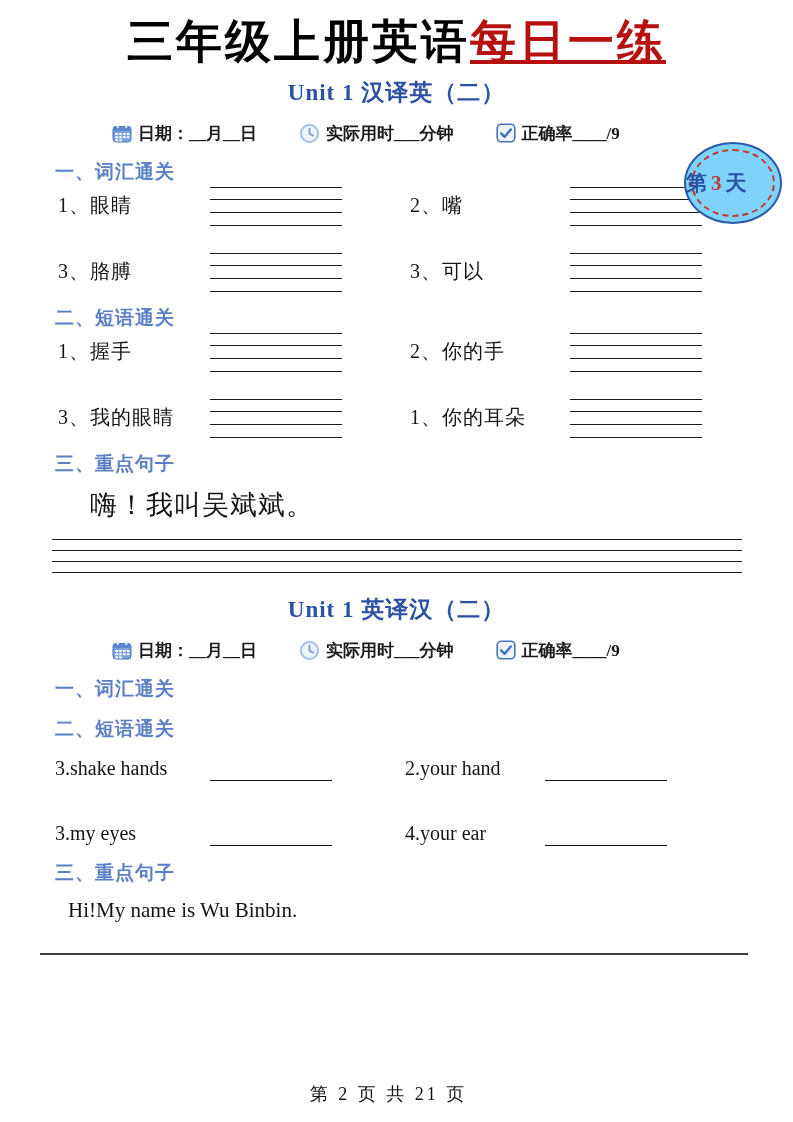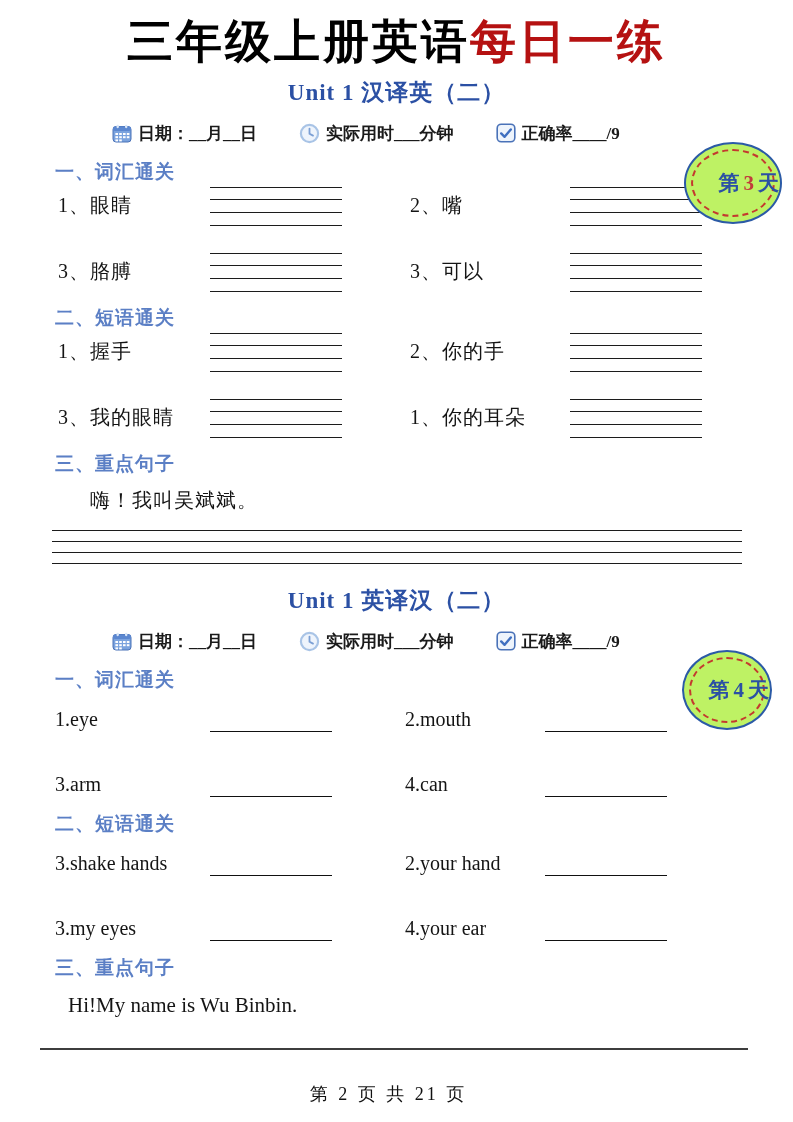--- a/index.html
+++ b/index.html
@@ -15,21 +15,21 @@
   
   .main-title{
     padding-top:16px;
     text-align:center;
     font-size:46px;
     font-weight:bold;
     letter-spacing:3px;
     line-height:1.15;
   }
   .main-title .t-black{color:#000000;}
-  .main-title .t-red{color:#b51111;}
+  .main-title .t-red{color:#b51111;text-decoration:underline;}
   .unit-heading{
     margin-top:8px;
     text-align:center;
     font-size:23px;
     font-weight:bold;
     color:#2b50a4;
     letter-spacing:1px;
   }
   
   .meta-row{
@@ -41,22 +41,22 @@
     color:#1a1a1a;
   }
   .meta-item{display:flex;align-items:center;gap:6px;margin-right:42px;}
   .meta-item svg{display:block;}
   
   .day-badge{
     position:absolute;
     width:94px;height:78px;
     border:2px solid #2b5aa6;
     border-radius:50%;
-    background:#bef264;
-    display:flex;align-items:center;justify-content:flex-end;
+    background:#7dd3fc;
+    display:flex;align-items:center;justify-content:flex-start;
     z-index:5;
   }
   .day-badge::before{
     content:"";
     position:absolute;inset:5px;
     border:2px dashed #c4392e;
     border-radius:50%;
   }
   .day-badge .badge-text{
     position:relative;
@@ -95,21 +95,21 @@
   .staff4 i:nth-child(2){top:12px;}
   .staff4 i:nth-child(3){top:25px;}
   .staff4 i:nth-child(4){top:38px;}
   .staff4.wide{width:690px;height:33px;margin:16px 0 0 52px;}
   .staff4.wide i:nth-child(2){top:11px;}
   .staff4.wide i:nth-child(3){top:22px;}
   .staff4.wide i:nth-child(4){top:33px;}
   
   .blank{display:inline-block;width:122px;height:24px;border-bottom:1.4px solid #111111;}
   
-  .sentence-cn{margin:10px 0 0 90px;font-size:20px;letter-spacing:1px;}
+  .sentence-cn{margin:10px 0 0 90px;font-size:27px;letter-spacing:1px;}
   .sentence-en{margin:12px 0 0 68px;font-size:21px;}
   .answer-line{margin:30px 0 0 40px;width:708px;height:0;border-bottom:2px solid #3d3d3d;}
   
   .footer{
     position:absolute;
     bottom:16px;left:0;right:16px;
     text-align:center;
     font-size:18px;
     letter-spacing:3px;
     color:#111111;
@@ -275,35 +275,22 @@
     </div>
     <div class="meta-item">
       <svg width="20" height="20" viewBox="0 0 20 20">
         <rect x="1.2" y="1.2" width="17.6" height="17.6" rx="4" fill="#eef4fc" stroke="#4a72b8" stroke-width="1.6"></rect>
         <path d="M5.2 10.4 L8.6 13.8 L14.8 6.4" fill="none" stroke="#3f6fc0" stroke-width="2.4" stroke-linecap="round" stroke-linejoin="round"></path>
       </svg>
       <span>正确率____/9</span>
     </div>
   </div>
 
-  <div class="day-badge badge-2">
-    <span class="badge-text"><span>第</span><span class="badge-num">4</span><span>天</span></span>
-  </div>
 
   <div class="part-heading">一、词汇通关</div>
-  <div class="grid4 en">
-    <span class="item-label">1.eye</span>
-    <span class="blank"></span>
-    <span class="item-label">2.mouth</span>
-    <span class="blank"></span>
-    <span class="item-label">3.arm</span>
-    <span class="blank"></span>
-    <span class="item-label">4.can</span>
-    <span class="blank"></span>
-  </div>
 
   <div class="part-heading">二、短语通关</div>
   <div class="grid4 en">
     <span class="item-label">3.shake hands</span>
     <span class="blank"></span>
     <span class="item-label">2.your hand</span>
     <span class="blank"></span>
     <span class="item-label">3.my eyes</span>
     <span class="blank"></span>
     <span class="item-label">4.your ear</span>

